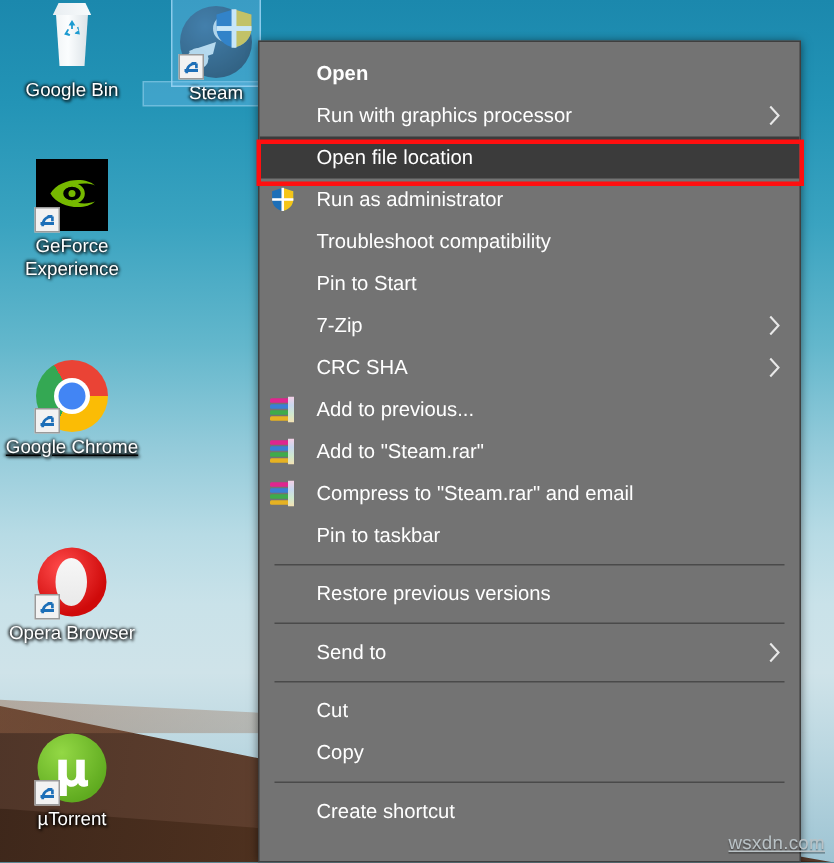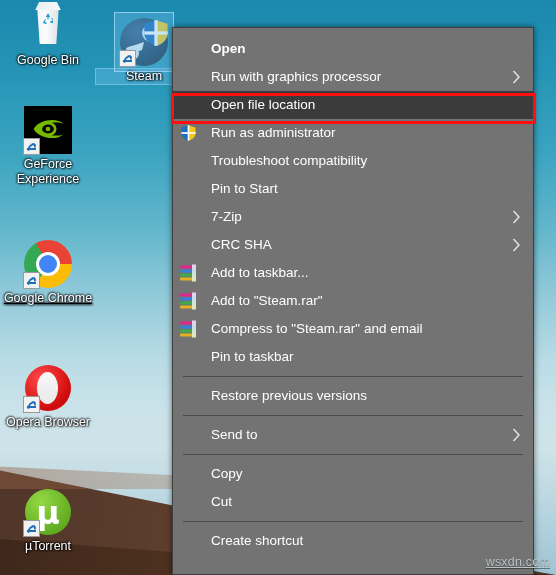--- a/index.html
+++ b/index.html
@@ -206,21 +206,21 @@
     <div class="rb-lid"></div>
     <svg width="18" height="18" viewBox="0 0 24 24" style="position:absolute;left:15px;top:9px;">
       <path d="M12 3l3 5h-2.2v3h-1.6V8H9z" fill="#1d9bd1"></path>
       <path d="M5 16l3-5 1.4.8-1.5 2.6 2.6 1.5-.8 1.4z" fill="#1d9bd1"></path>
       <path d="M19 16l-4.6-.7.8-1.4 2.6-1.5-1.5-2.6L17.7 9z" fill="#1d9bd1"></path>
     </svg>
   </div>
   <div class="dlabel">Google Bin</div>
 </div>
 
-<div class="dicon selected" style="left:96px; top:18px;">
+<div class="dicon selected" style="left:96px; top:4px;">
   <div class="glyph steam">
     <div class="s-circle"></div>
     <svg width="48" height="48" viewBox="0 0 48 48" style="position:absolute;left:0;top:0;">
       <circle cx="31" cy="15" r="9" fill="#d8e4ec"></circle>
       <circle cx="31" cy="15" r="4.5" fill="#17374f"></circle>
       <path d="M6 30 L24 24 L22 32 L10 36 Z" fill="#e3ecf2"></path>
       <circle cx="12" cy="35" r="7" fill="#dfe8ef"></circle>
       <circle cx="12" cy="35" r="3" fill="#17374f"></circle>
     </svg>
 
@@ -335,21 +335,21 @@
         </svg></span>
     </div>
     <div class="mi">
       <span class="mi-text">CRC SHA</span>
       <span class="chev"><svg viewBox="0 0 9 15" width="9" height="15">
           <path d="M1.5 1.5 L7 7.5 L1.5 13.5" fill="none" stroke="#e8e8e8" stroke-width="1.4"></path>
         </svg></span>
     </div>
     <div class="mi">
       <span class="mi-icon"><span class="rar"><i></i><i></i><i></i><i></i><u></u></span></span>
-      <span class="mi-text">Add to taskbar...</span>
+      <span class="mi-text">Add to previous...</span>
     </div>
     <div class="mi">
       <span class="mi-icon"><span class="rar"><i></i><i></i><i></i><i></i><u></u></span></span>
       <span class="mi-text">Add to "Steam.rar"</span>
     </div>
     <div class="mi">
       <span class="mi-icon"><span class="rar"><i></i><i></i><i></i><i></i><u></u></span></span>
       <span class="mi-text">Compress to "Steam.rar" and email</span>
     </div>
     <div class="mi">
@@ -361,25 +361,25 @@
     </div>
     <div class="sep"></div>
     <div class="mi">
       <span class="mi-text">Send to</span>
       <span class="chev"><svg viewBox="0 0 9 15" width="9" height="15">
           <path d="M1.5 1.5 L7 7.5 L1.5 13.5" fill="none" stroke="#e8e8e8" stroke-width="1.4"></path>
         </svg></span>
     </div>
     <div class="sep"></div>
     <div class="mi">
+      <span class="mi-text">Cut</span>
+    </div>
+    <div class="mi">
       <span class="mi-text">Copy</span>
     </div>
-    <div class="mi">
-      <span class="mi-text">Cut</span>
-    </div>
     <div class="sep"></div>
     <div class="mi">
       <span class="mi-text">Create shortcut</span>
     </div>
   </div>
 
 <div id="redbox"></div>
 
 <div id="watermark">wsxdn.com</div>
 

